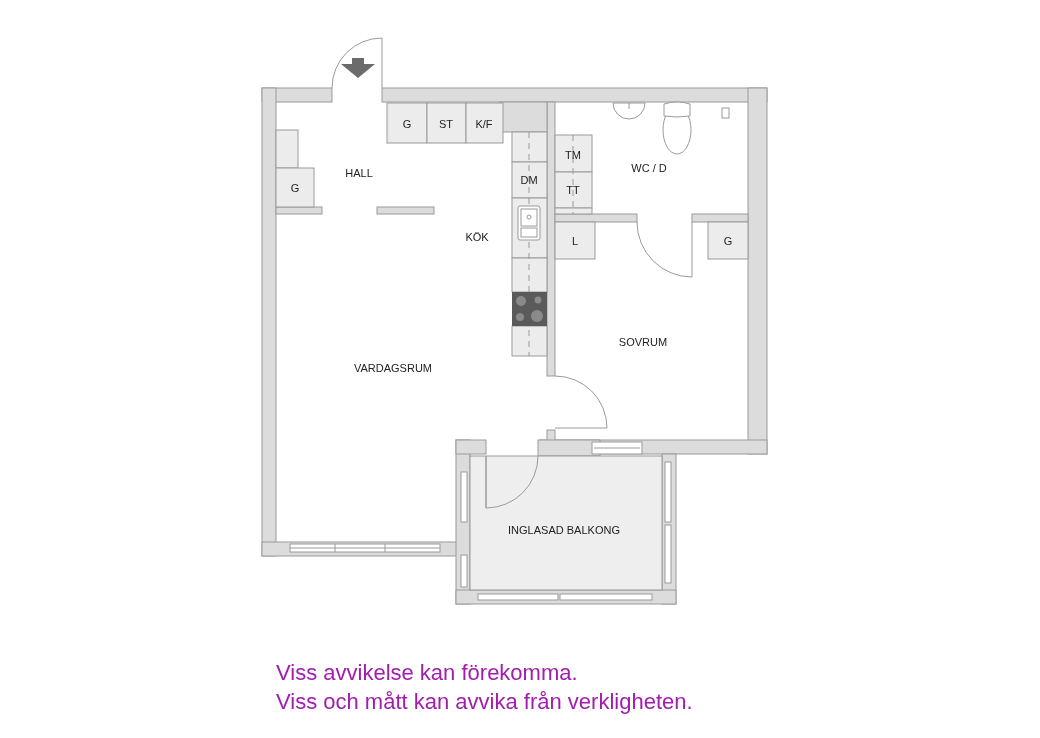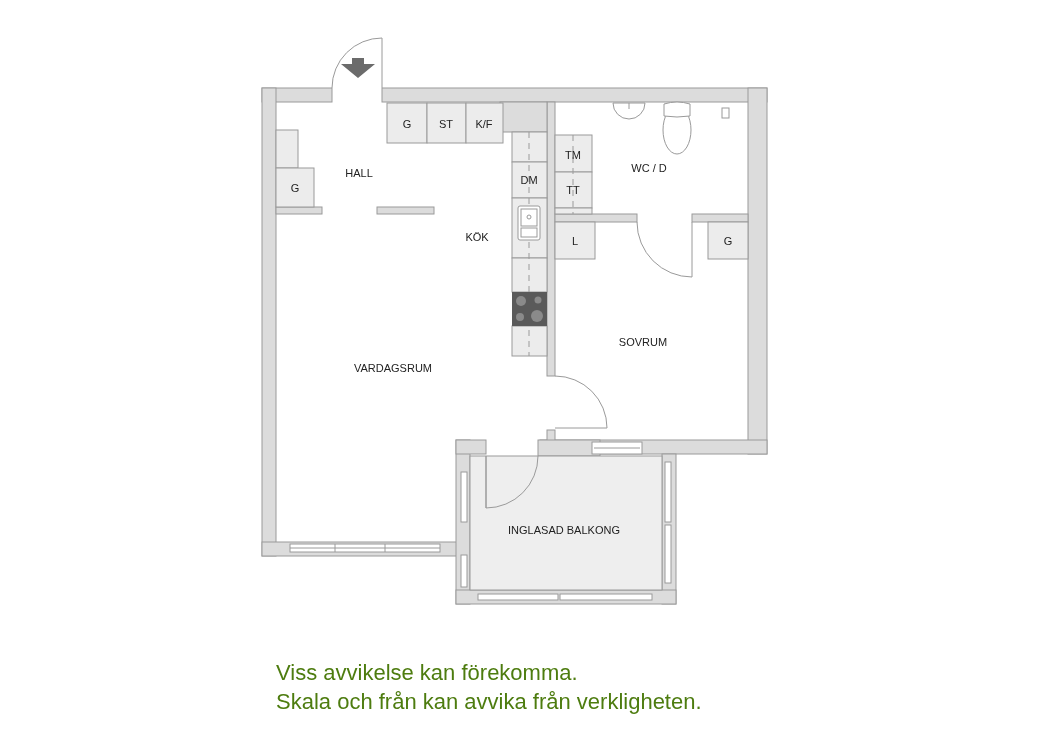--- a/index.html
+++ b/index.html
@@ -1,20 +1,20 @@
 <!DOCTYPE html>
 <html><head>
 <meta charset="utf-8">
 <style>
   html, body { margin:0; padding:0; background:#ffffff; }
   body { width:1040px; height:738px; position:relative; overflow:hidden; font-family:"Liberation Sans", sans-serif; }
   #plan { position:absolute; left:0; top:0; width:1040px; height:640px; }
   .room-label { font-family:"Liberation Sans", sans-serif; font-size:11px; fill:#222; }
   .fix-label { font-family:"Liberation Sans", sans-serif; font-size:11px; fill:#222; }
-  .disclaimer { position:absolute; left:276px; top:658px; font-size:22px; line-height:29px; color:#4d7c0f; font-family:"Liberation Sans", sans-serif; }
+  .disclaimer { position:absolute; left:276px; top:658px; font-size:22px; line-height:29px; color:#a21caf; font-family:"Liberation Sans", sans-serif; }
   .disclaimer div { white-space:nowrap; }
 </style>
 </head>
 <body>
 
 <svg id="plan" viewBox="0 0 1040 640" xmlns="http://www.w3.org/2000/svg">
 
   <g fill="#dcdcdc" stroke="#9a9a9a" stroke-width="1">
 
     <rect x="262" y="88" width="70" height="14"></rect>
@@ -149,14 +149,14 @@
   <text class="room-label" x="359" y="177" text-anchor="middle">HALL</text>
   <text class="room-label" x="477" y="241" text-anchor="middle">KÖK</text>
   <text class="room-label" x="393" y="372" text-anchor="middle">VARDAGSRUM</text>
   <text class="room-label" x="649" y="172" text-anchor="middle">WC / D</text>
   <text class="room-label" x="643" y="346" text-anchor="middle">SOVRUM</text>
   <text class="room-label" x="564" y="534" text-anchor="middle">INGLASAD BALKONG</text>
 </svg>
 
 <div class="disclaimer">
   <div>Viss avvikelse kan förekomma.</div>
-  <div>Skala och från kan avvika från verkligheten.</div>
+  <div>Viss och mått kan avvika från verkligheten.</div>
 </div>
 
 </body></html>

